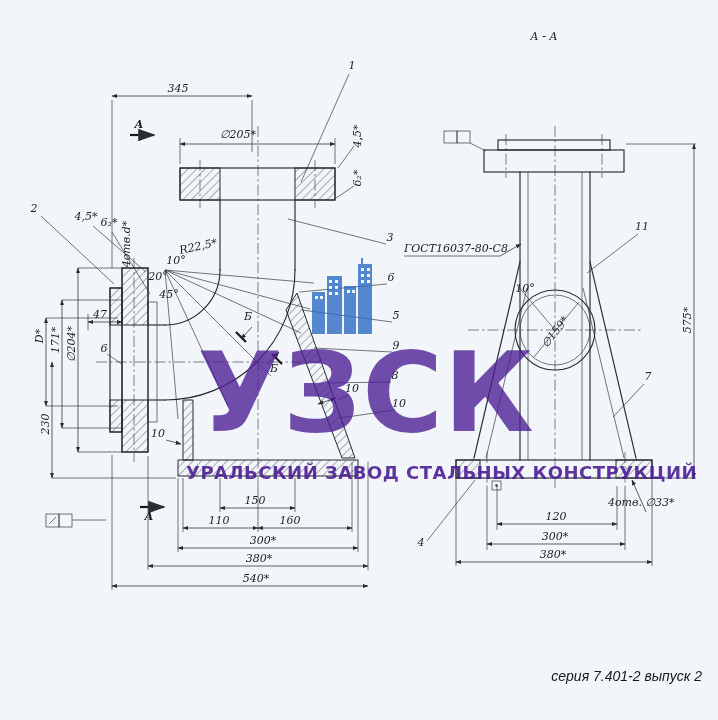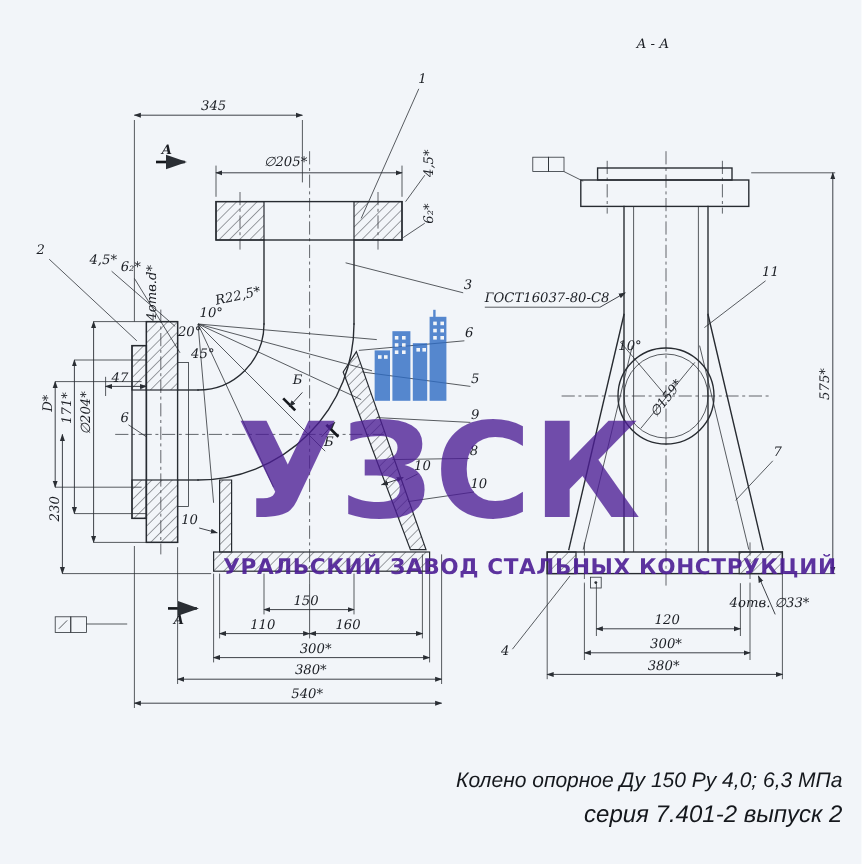--- a/index.html
+++ b/index.html
@@ -17,21 +17,21 @@
   .s15{font-size:14.5px;font-weight:bold}.s20{font-size:19px}
   .wm{position:absolute;pointer-events:none;color:#4c1d95;z-index:2;}
   .wm-name{left:178px;top:338px;width:376px;text-align:center;font-size:110px;line-height:1;
            font-weight:700;font-family:"DejaVu Sans",sans-serif;opacity:.78;letter-spacing:1px;}
   .wm-sub{left:186px;top:462px;width:364px;text-align:center;font-size:18px;font-weight:700;
           font-family:"DejaVu Sans",sans-serif;opacity:.9;letter-spacing:.5px;white-space:nowrap;}
   .wm-icon{left:312px;top:258px;opacity:.8;}
   .caption{position:absolute;right:16px;z-index:3;text-align:right;
            font-family:"Liberation Sans",sans-serif;font-style:italic;color:#15181d;}
   .cap1{top:640px;font-size:17.5px;}
-  .cap2{top:668px;font-size:20px;}
+  .cap2{top:668px;font-size:14px;}
 </style>
 </head>
 <body>
 
 <div class="sheet">
 
 <svg class="draw" width="718" height="720" viewBox="0 0 718 720">
   <defs>
     <pattern id="hatch" width="6" height="6" patternUnits="userSpaceOnUse" patternTransform="rotate(45)">
       <line x1="0" y1="0" x2="0" y2="6" stroke="#3a3e44" stroke-width="0.8"></line>
@@ -307,16 +307,15 @@
       <rect x="3" y="38" width="3" height="3"></rect>
           <rect x="8" y="38" width="3" height="3"></rect>
       <rect x="35" y="32" width="3" height="3"></rect>
           <rect x="40" y="32" width="3" height="3"></rect>
     </g>
   </svg>
 </div>
 <div class="wm wm-name">УЗСК</div>
 <div class="wm wm-sub">УРАЛЬСКИЙ ЗАВОД СТАЛЬНЫХ КОНСТРУКЦИЙ</div>
 
-<div class="caption cap1">Колено опорное Ду 150 Ру 4,0; 6,3 МПа</div>
 <div class="caption cap2">серия 7.401-2 выпуск 2</div>
 
 </div>
 
 </body></html>

